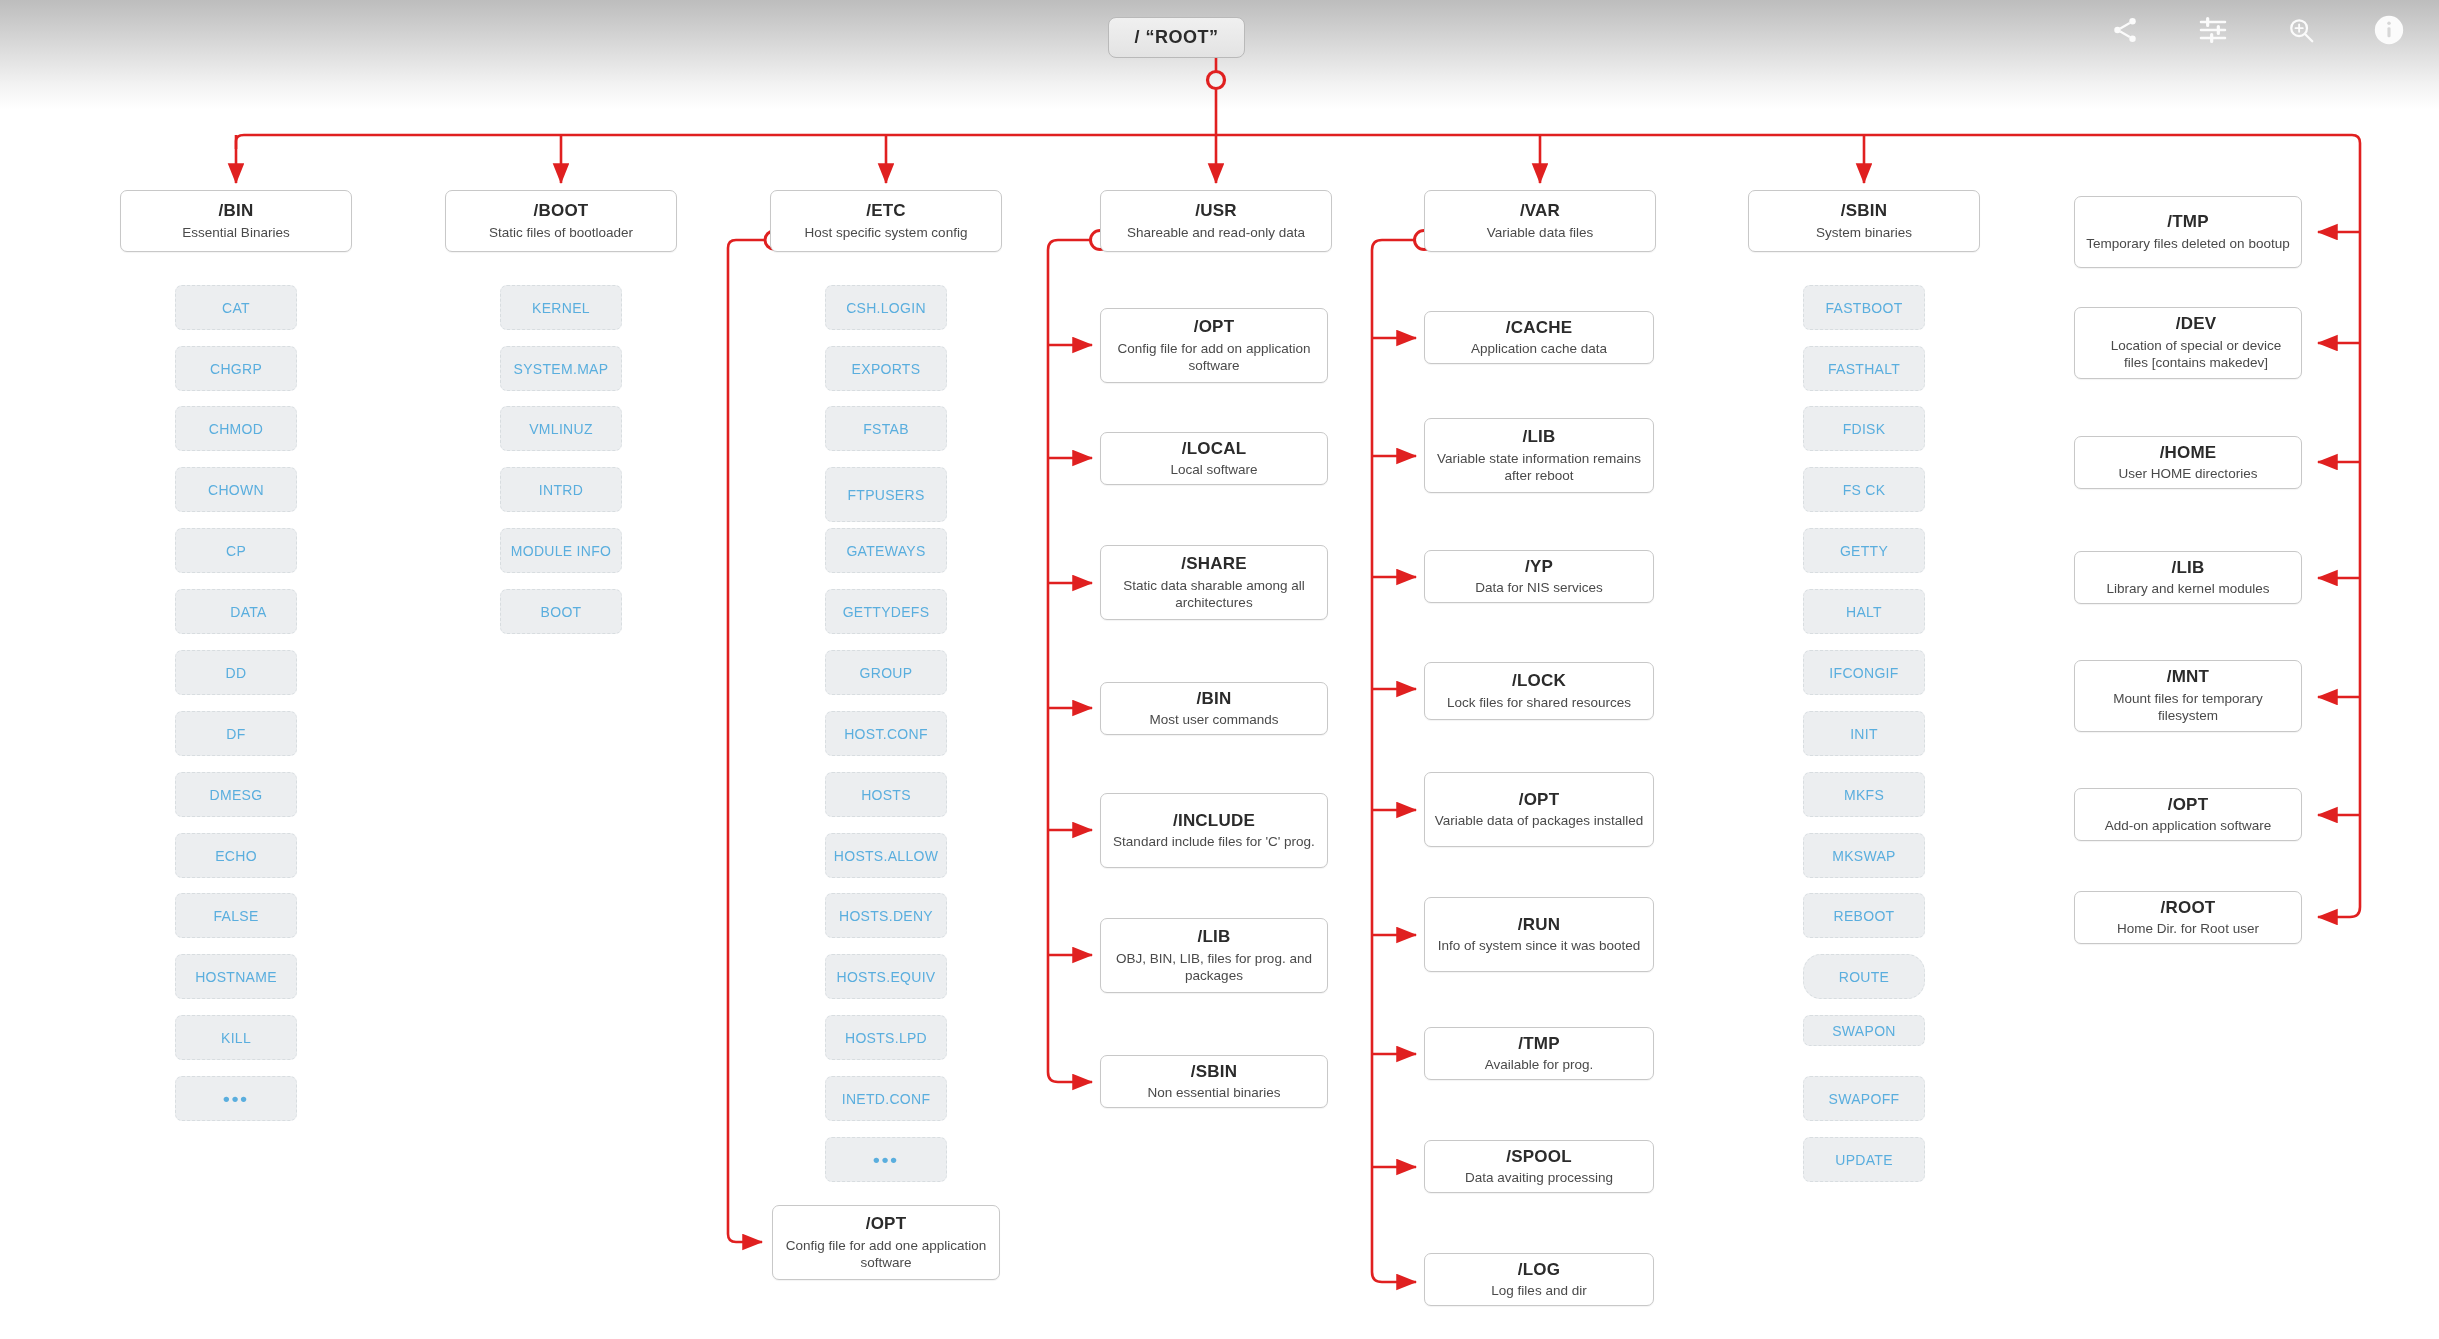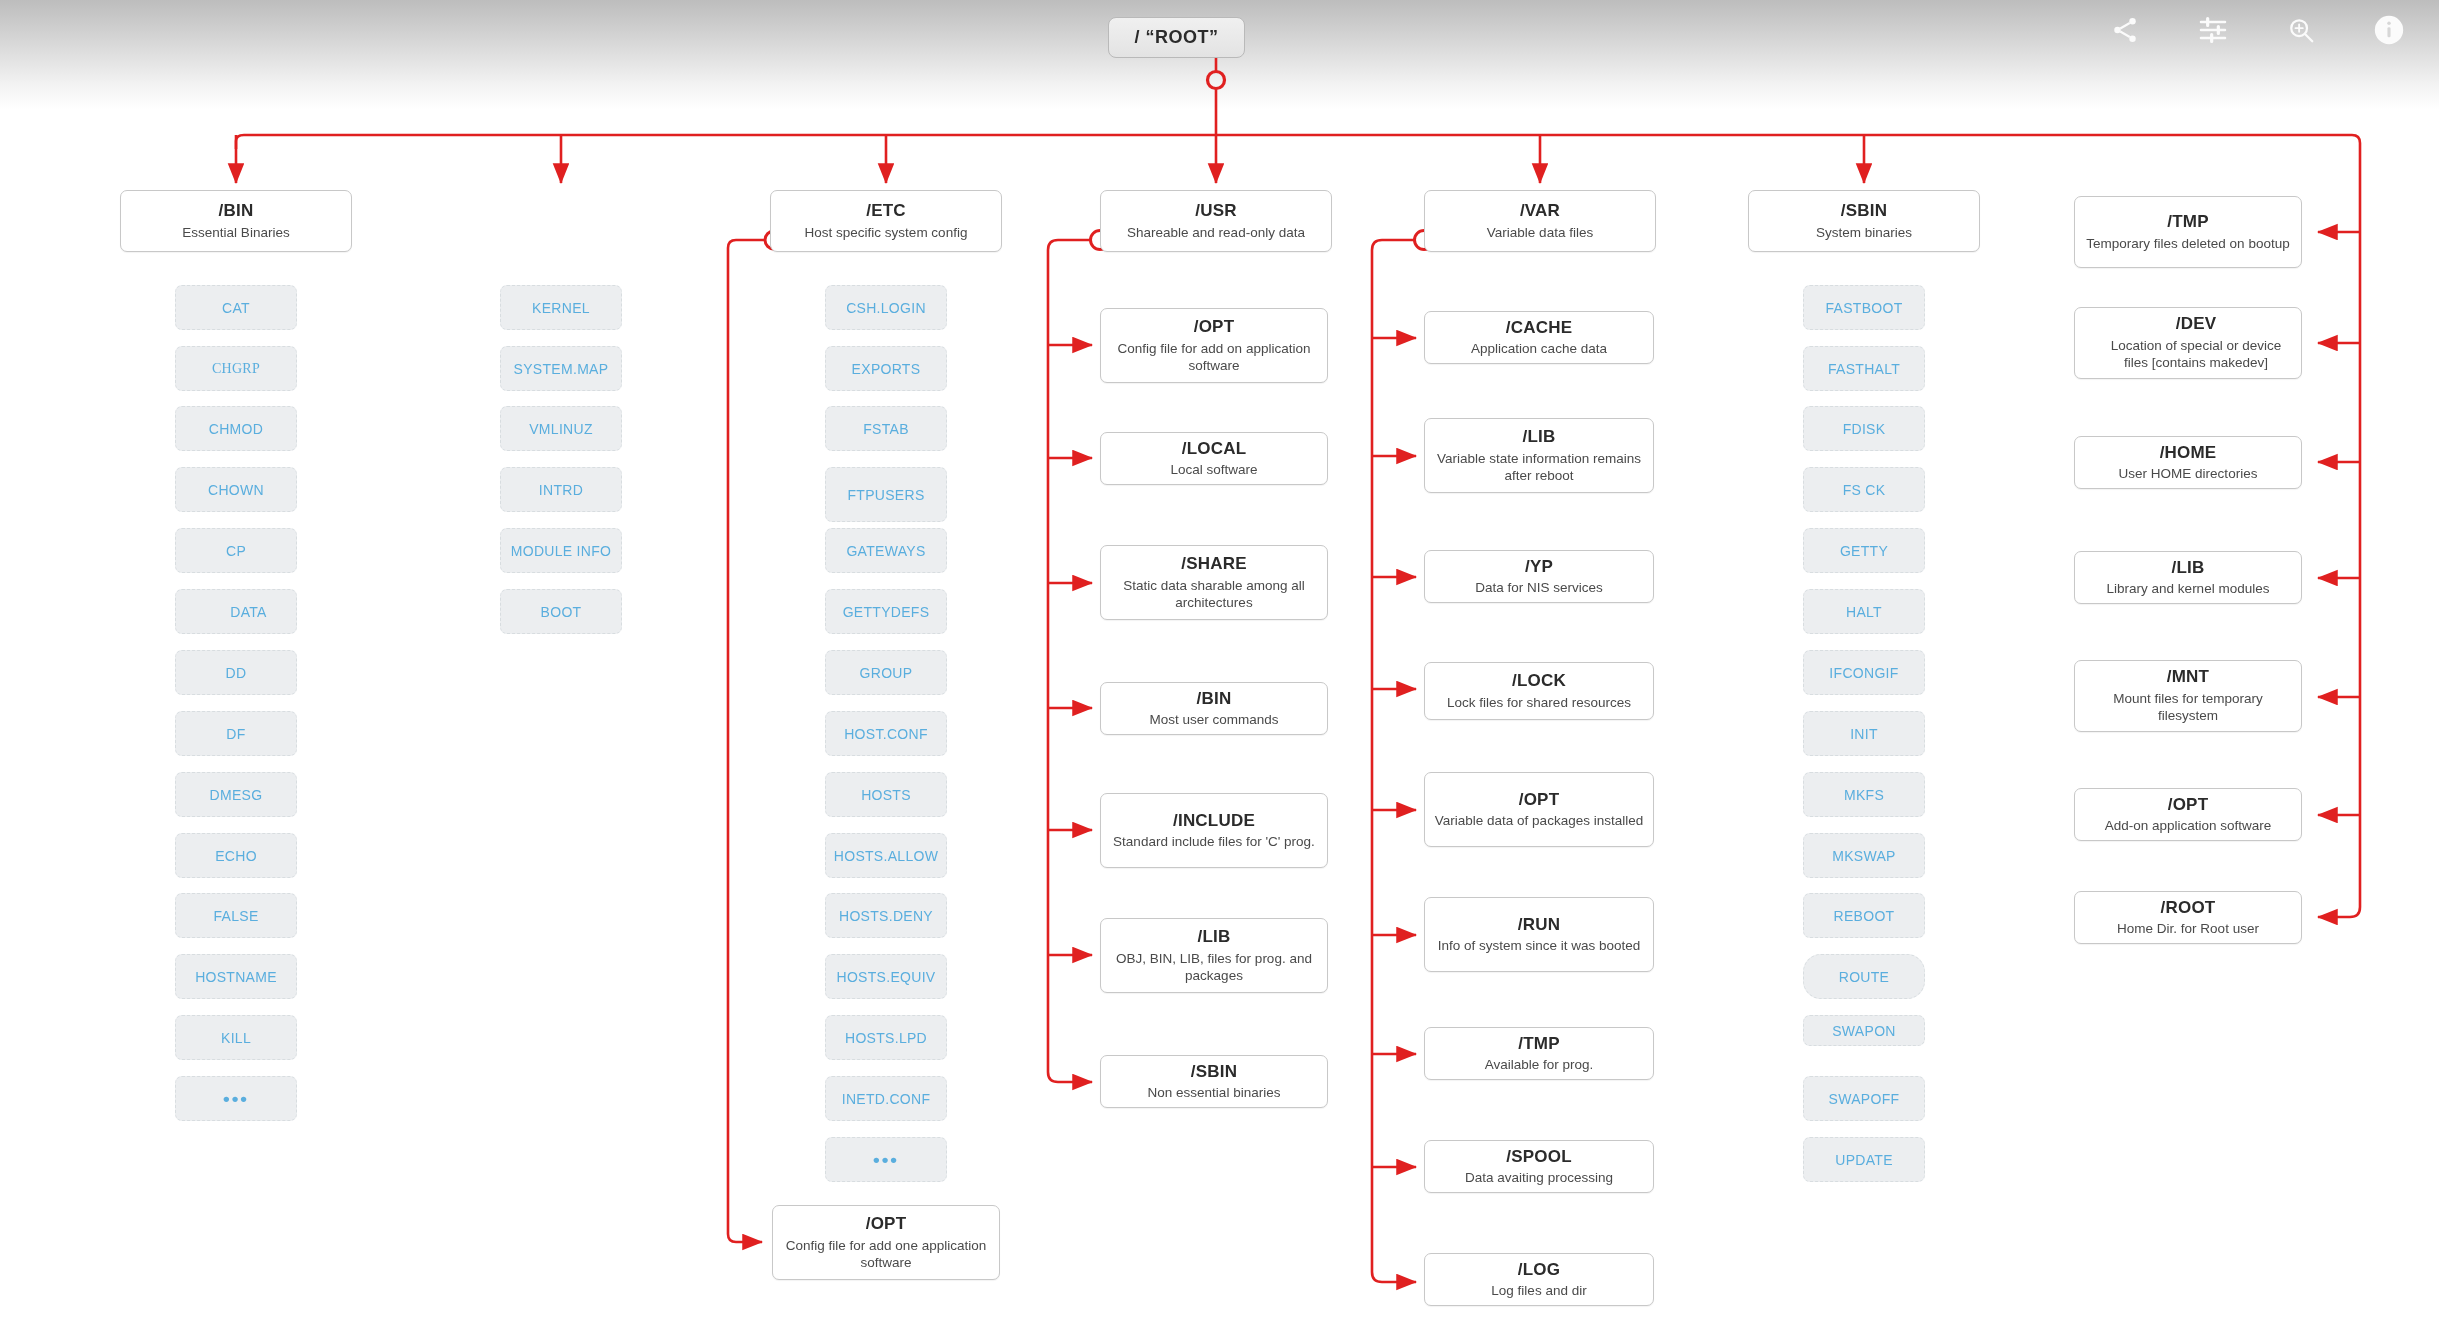--- a/index.html
+++ b/index.html
@@ -148,34 +148,38 @@
       <path d="M2360 697 H2318" marker-end="url(#ar)"></path>
       <path d="M2360 815 H2318" marker-end="url(#ar)"></path>
     </g>
   </svg>
 
   <div class="node" style="left:120px;top:190px;width:232px;height:62px;">
     <span class="t">/BIN</span>
     <span class="d">Essential Binaries</span>
   </div>
   <div class="chip" style="left:175px;top:285px;width:122px;height:45px;">CAT</div>
-  <div class="chip" style="left:175px;top:346px;width:122px;height:45px;font-family:Liberation Serif, serif;">CHGRP</div>
+  <div class="chip" style="left:175px;top:346px;width:122px;height:45px;">CHGRP</div>
   <div class="chip" style="left:175px;top:406px;width:122px;height:45px;">CHMOD</div>
   <div class="chip" style="left:175px;top:467px;width:122px;height:45px;">CHOWN</div>
   <div class="chip" style="left:175px;top:528px;width:122px;height:45px;">CP</div>
   <div class="chip" style="left:175px;top:589px;width:122px;height:45px;padding-left:25px;">DATA</div>
   <div class="chip" style="left:175px;top:650px;width:122px;height:45px;">DD</div>
   <div class="chip" style="left:175px;top:711px;width:122px;height:45px;">DF</div>
   <div class="chip" style="left:175px;top:772px;width:122px;height:45px;">DMESG</div>
   <div class="chip" style="left:175px;top:833px;width:122px;height:45px;">ECHO</div>
   <div class="chip" style="left:175px;top:893px;width:122px;height:45px;">FALSE</div>
   <div class="chip" style="left:175px;top:954px;width:122px;height:45px;">HOSTNAME</div>
   <div class="chip" style="left:175px;top:1015px;width:122px;height:45px;">KILL</div>
   <div class="chip dots" style="left:175px;top:1076px;width:122px;height:45px;">•••</div>
 
+  <div class="node" style="left:445px;top:190px;width:232px;height:62px;">
+    <span class="t">/BOOT</span>
+    <span class="d">Static files of bootloader</span>
+  </div>
   <div class="chip" style="left:500px;top:285px;width:122px;height:45px;">KERNEL</div>
   <div class="chip" style="left:500px;top:346px;width:122px;height:45px;">SYSTEM.MAP</div>
   <div class="chip" style="left:500px;top:406px;width:122px;height:45px;">VMLINUZ</div>
   <div class="chip" style="left:500px;top:467px;width:122px;height:45px;">INTRD</div>
   <div class="chip" style="left:500px;top:528px;width:122px;height:45px;">MODULE INFO</div>
   <div class="chip" style="left:500px;top:589px;width:122px;height:45px;">BOOT</div>
 
   <div class="node" style="left:770px;top:190px;width:232px;height:62px;">
     <span class="t">/ETC</span>
     <span class="d">Host specific system config</span>

